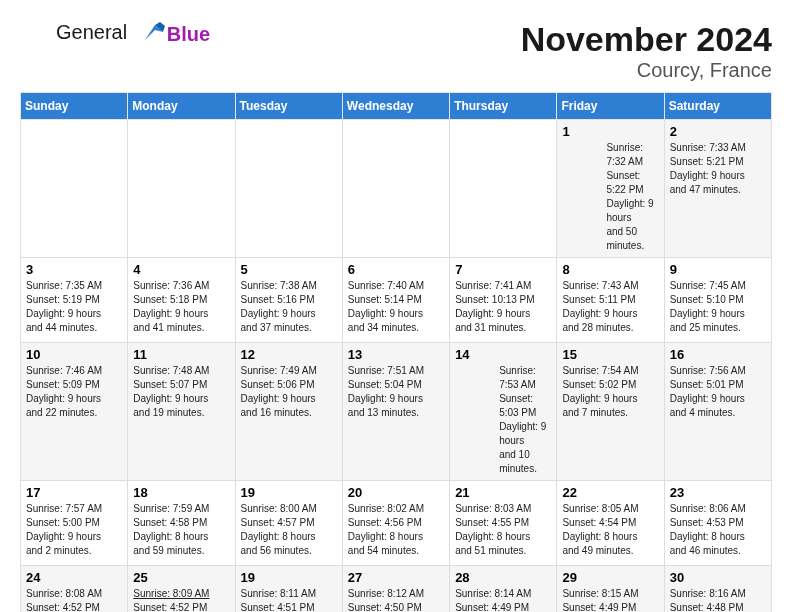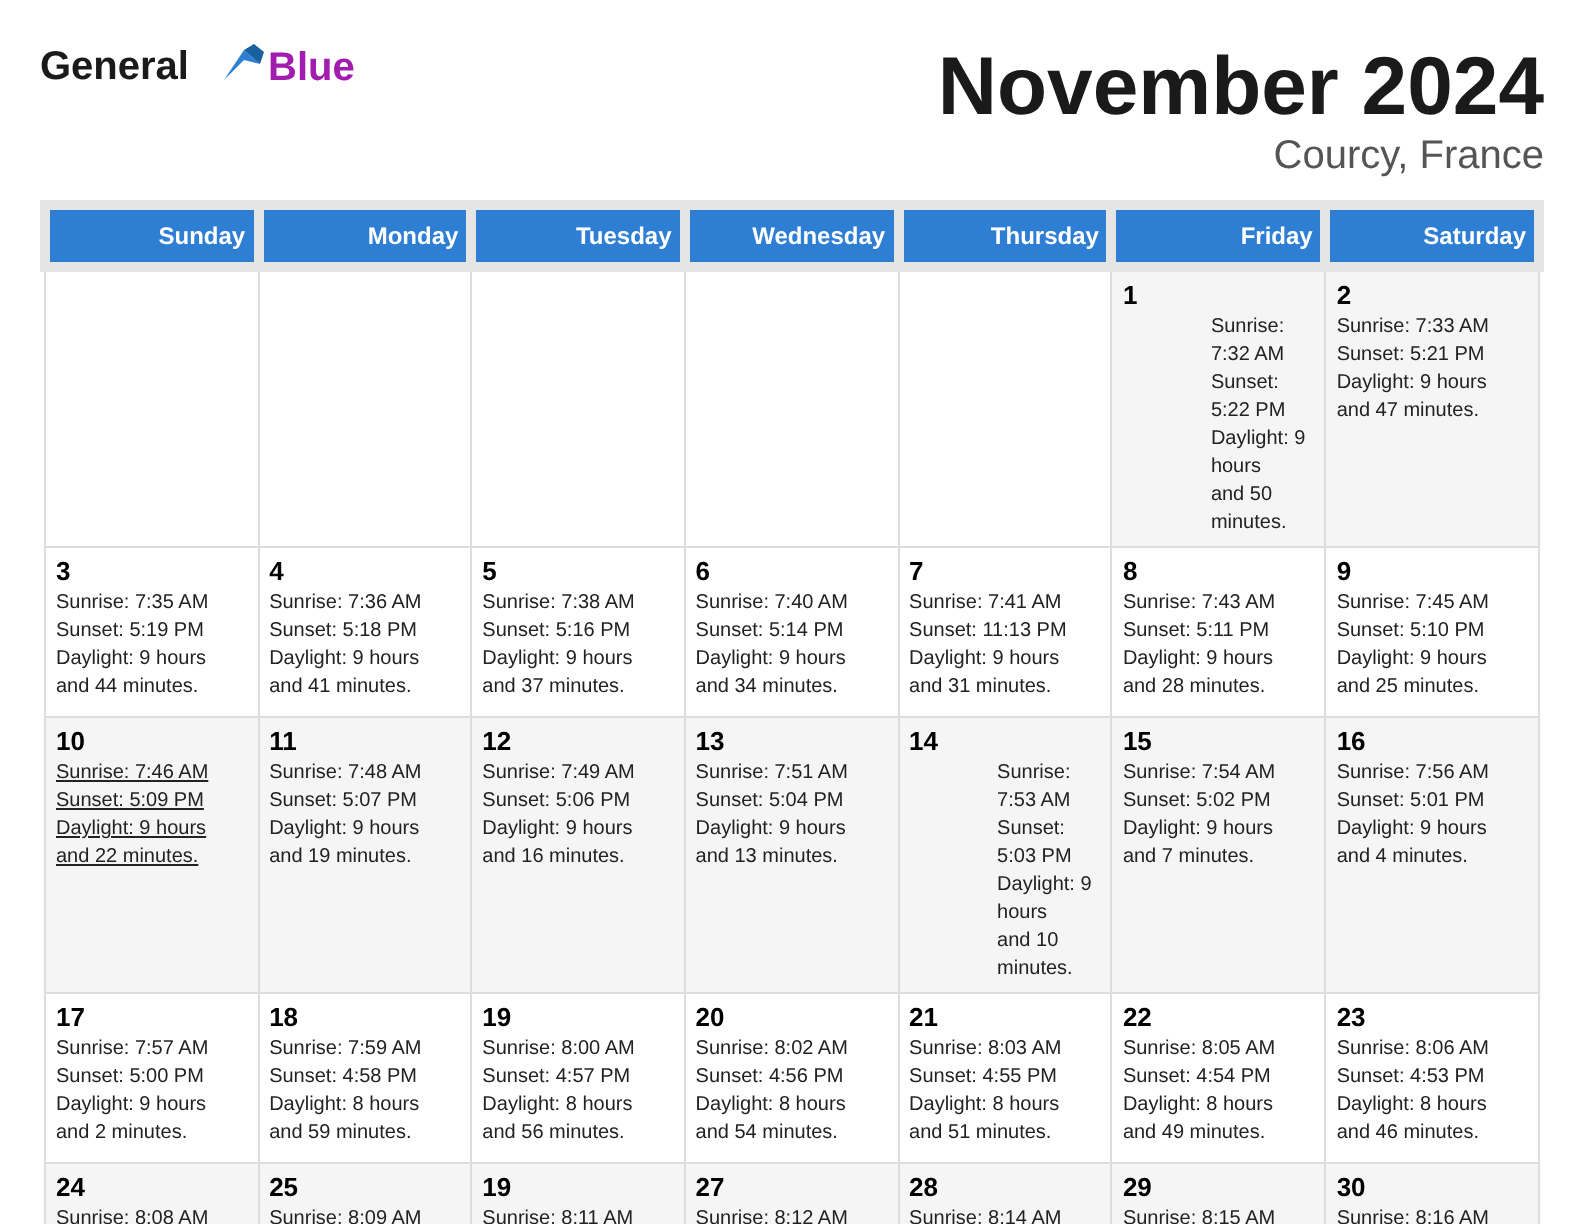--- a/index.html
+++ b/index.html
@@ -17,43 +17,43 @@
       margin-bottom: 10px;
     }
     .logo {
       display: flex;
       align-items: center;
     }
     .title-block {
       text-align: right;
     }
     .month-title {
-      font-size: 41px;
+      font-size: 34px;
       font-weight: bold;
       color: #1a1a1a;
     }
     .location {
       font-size: 20px;
       color: #555;
     }
     table {
       width: 100%;
       border-collapse: collapse;
       font-size: 11px;
     }
     thead tr {
       background: #2e7fd4;
       color: #fff;
     }
     thead th {
       padding: 6px 4px;
-      text-align: right;
+      text-align: left;
       font-weight: bold;
       font-size: 12px;
-      border: 5px solid #e5e5e5;
+      border: 1px solid #e5e5e5;
     }
     tbody tr {
       vertical-align: top;
     }
     tbody tr:nth-child(odd) {
       background: #f5f5f5;
     }
     tbody tr:nth-child(even) {
       background: #ffffff;
     }
@@ -78,21 +78,21 @@
       background: #fff;
     }
   </style>
 </head>
 <body>
 
 <div class="header">
   <div class="logo">
     <div>
       <div style="display:flex;align-items:center;">
-        <div style="font-size:20px;font-weight:bold;color:#1a1a1a;line-height:1.1;">
+        <div style="font-size:20px;font-weight:normal;color:#1a1a1a;line-height:1.1;margin-left:36px;">
           <span style="color:#1a1a1a;">General</span>
           <svg width="30" height="28" viewBox="0 0 30 28" style="vertical-align:middle;margin-left:2px;">
             <polygon points="10,20 20,5 28,12 20,10" fill="#2e7fd4"></polygon>
             <polygon points="20,5 28,12 30,6 25,2" fill="#1a5fa0"></polygon>
           </svg>
         </div>
         <div style="font-size:20px;font-weight:bold;color:#a21caf;line-height:1.1;margin-left:2px;">Blue</div>
       </div>
     </div>
   </div>
@@ -161,21 +161,21 @@
         <td>
           <div class="day-number">6</div>
           <div class="day-info" style="white-space: pre-line;">Sunrise: 7:40 AM
 Sunset: 5:14 PM
 Daylight: 9 hours
 and 34 minutes.</div>
         </td>
         <td>
           <div class="day-number">7</div>
           <div class="day-info" style="white-space: pre-line;">Sunrise: 7:41 AM
-Sunset: 11:13 PM
+Sunset: 10:13 PM
 Daylight: 9 hours
 and 31 minutes.</div>
         </td>
         <td>
           <div class="day-number">8</div>
           <div class="day-info" style="white-space: pre-line;">Sunrise: 7:43 AM
 Sunset: 5:11 PM
 Daylight: 9 hours
 and 28 minutes.</div>
         </td>
@@ -183,21 +183,21 @@
           <div class="day-number">9</div>
           <div class="day-info" style="white-space: pre-line;">Sunrise: 7:45 AM
 Sunset: 5:10 PM
 Daylight: 9 hours
 and 25 minutes.</div>
         </td>
       </tr>
       <tr>
         <td>
           <div class="day-number">10</div>
-          <div class="day-info" style="white-space: pre-line; text-decoration: underline;">Sunrise: 7:46 AM
+          <div class="day-info" style="white-space: pre-line;">Sunrise: 7:46 AM
 Sunset: 5:09 PM
 Daylight: 9 hours
 and 22 minutes.</div>
         </td>
         <td>
           <div class="day-number">11</div>
           <div class="day-info" style="white-space: pre-line;">Sunrise: 7:48 AM
 Sunset: 5:07 PM
 Daylight: 9 hours
 and 19 minutes.</div>

